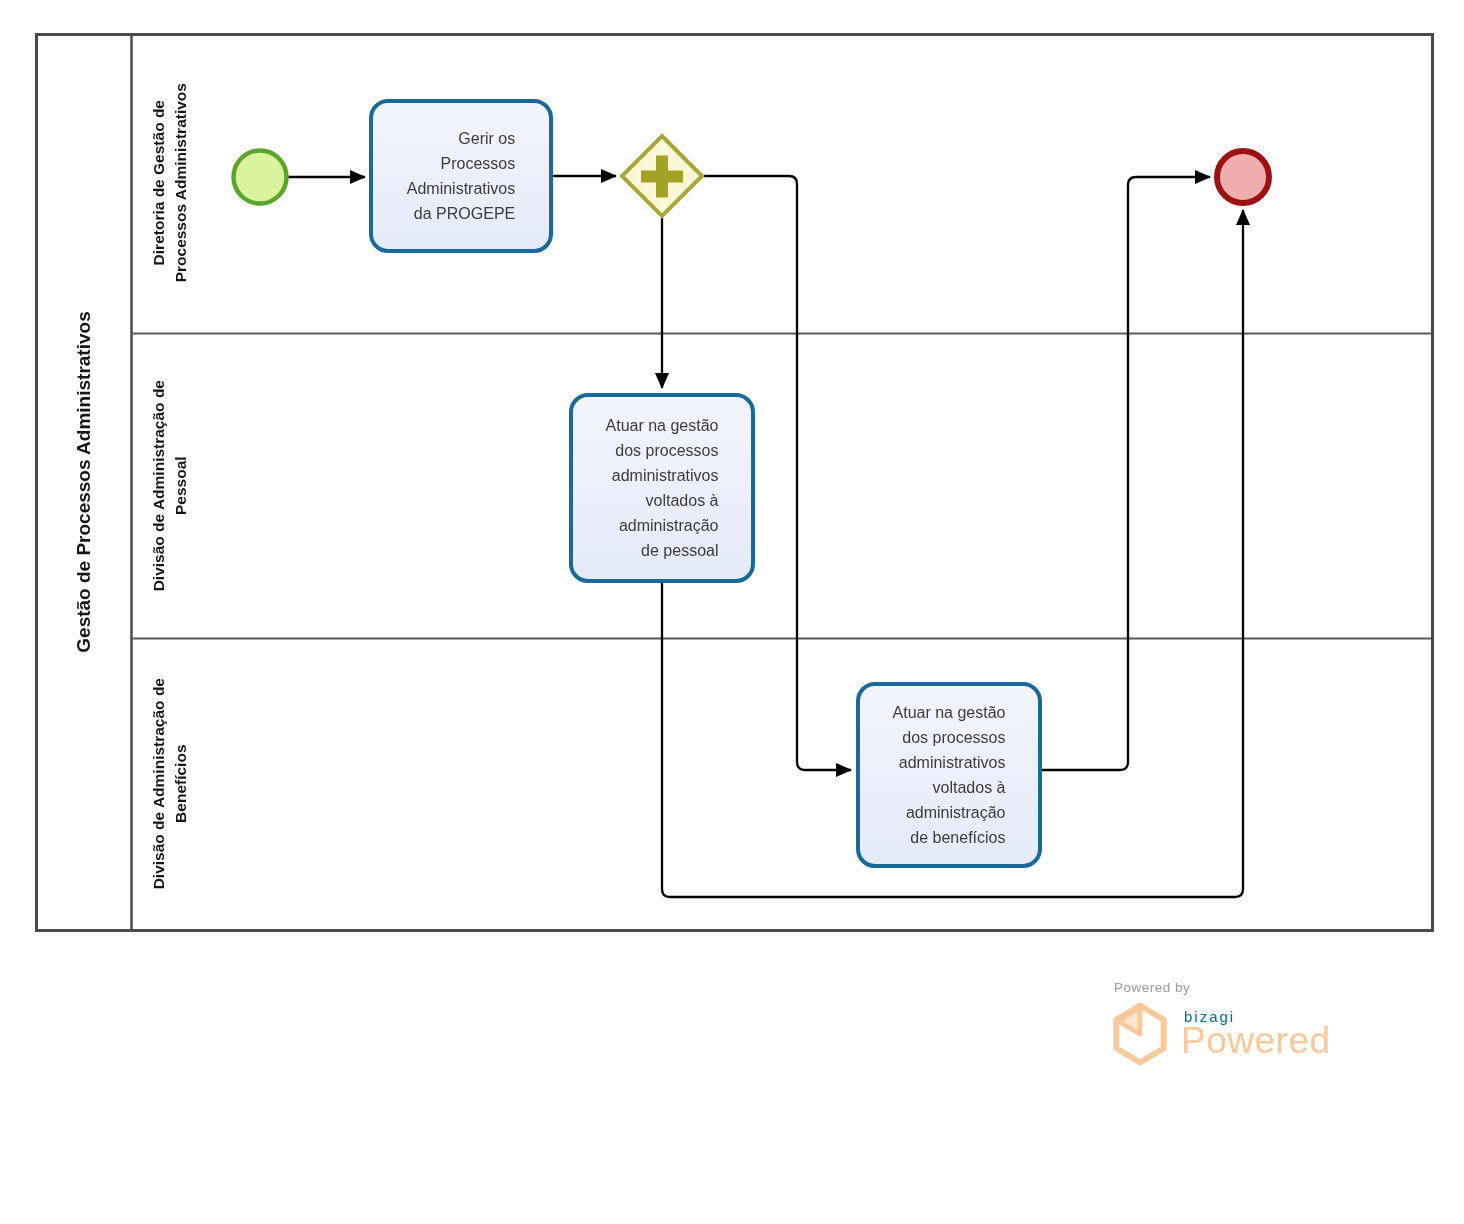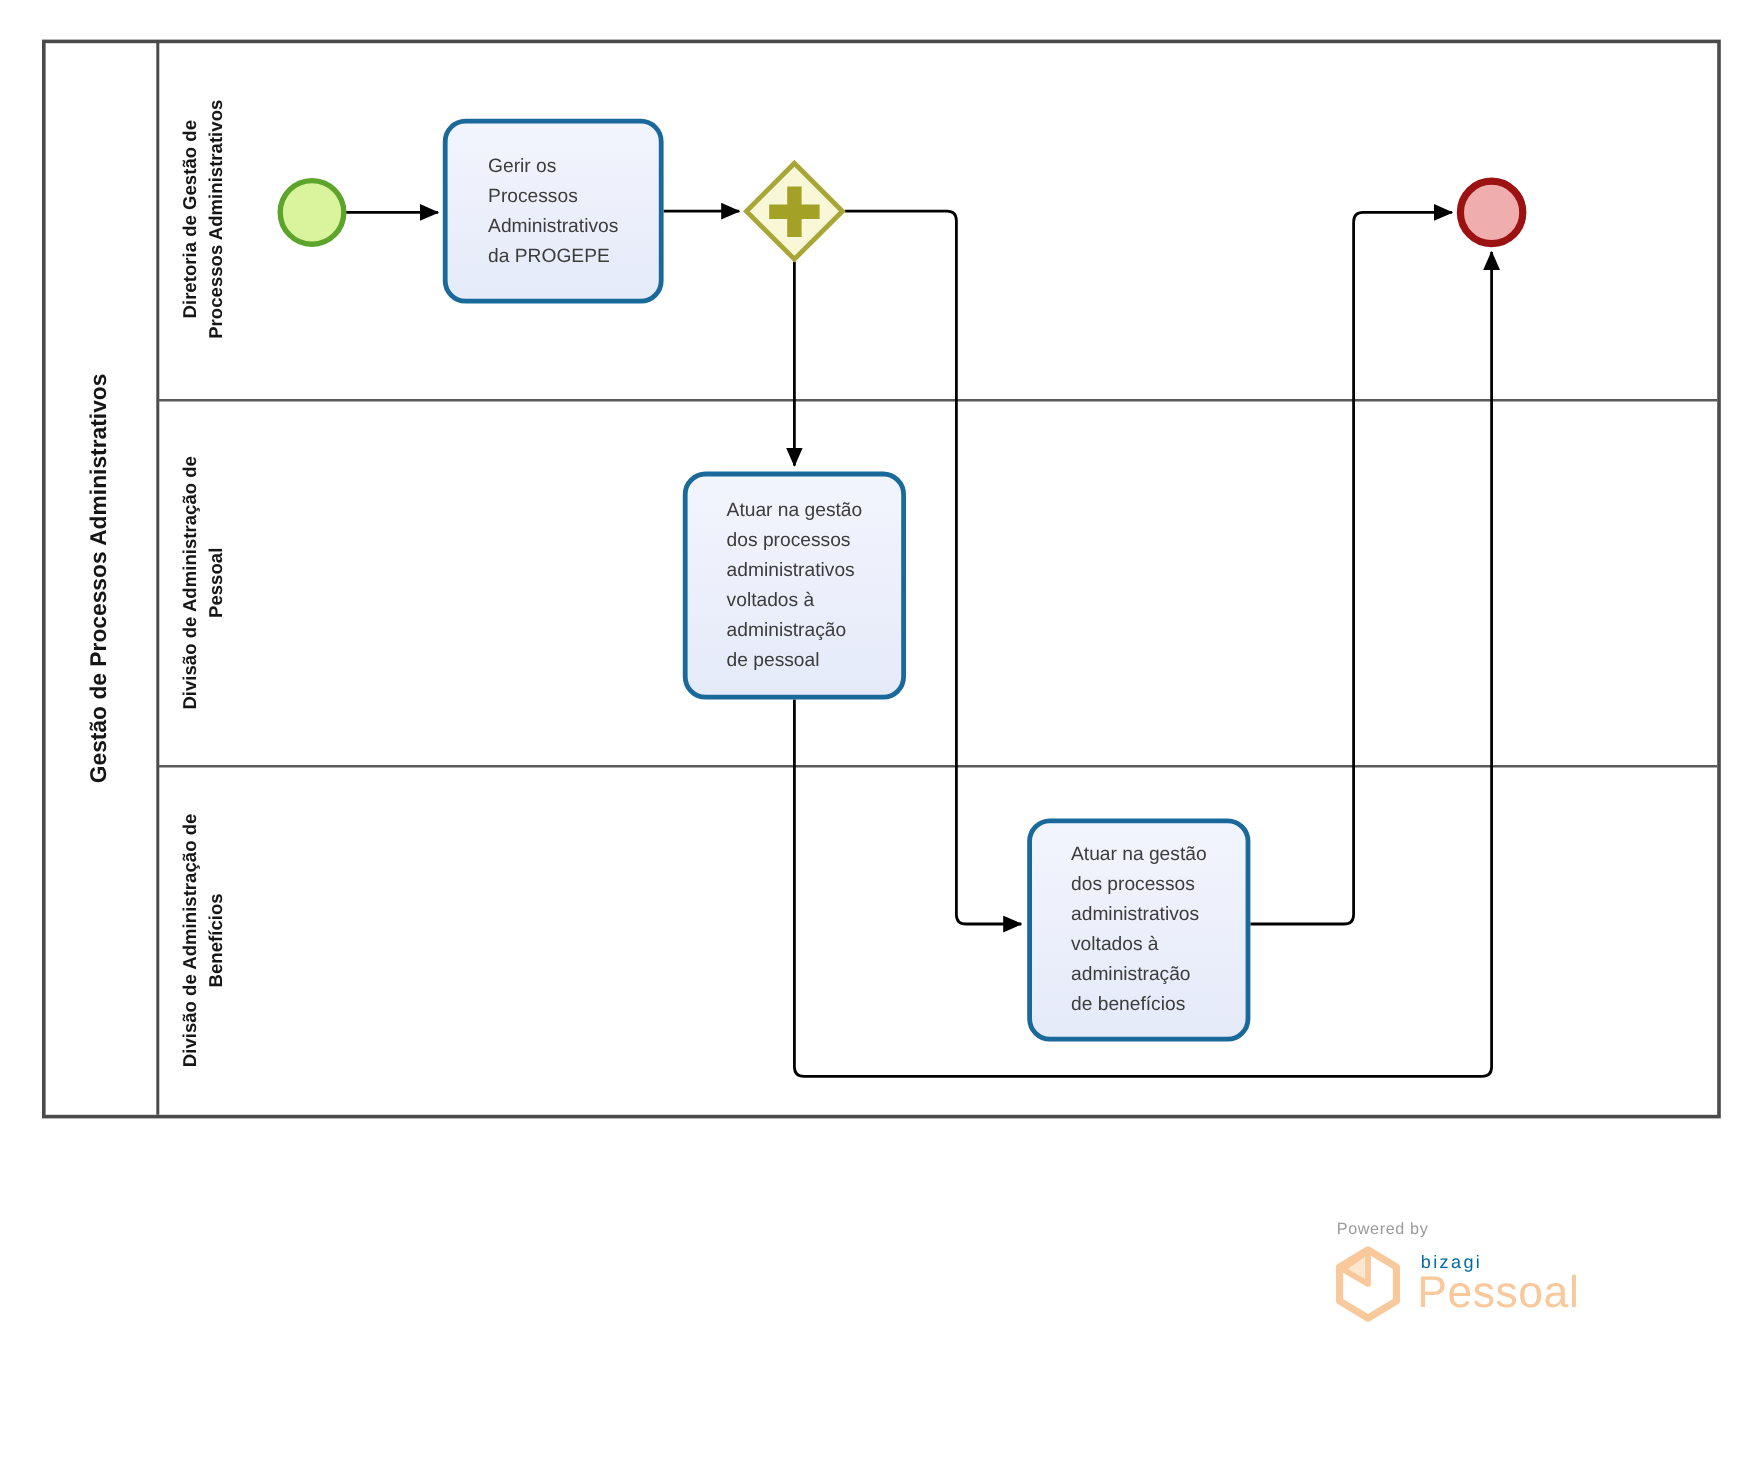--- a/index.html
+++ b/index.html
@@ -28,32 +28,32 @@
   .lane-label {
     transform:rotate(-90deg);
     white-space:pre-line;
     text-align:center;
     font-size:15.5px; font-weight:bold; color:#161616;
     line-height:1.4;
     width:max-content; flex:none;
   }
 
   .task-label {
-    text-align:left;
+    text-align:right;
     white-space:pre-line;
     font-size:16px; color:#3c3c3c;
     line-height:1.57;
     padding:4px;
     box-sizing:border-box;
   }
   .task-label-1 { left:371px; top:101px; width:180px; height:150px; }
   .task-label-2 { left:571px; top:395px; width:182px; height:186px; }
   .task-label-3 { left:858px; top:684px; width:182px; height:182px; }
 
-  .logo-block { position:absolute; left:1108px; top:1014px; width:280px; height:100px; }
+  .logo-block { position:absolute; left:1108px; top:978px; width:280px; height:100px; }
   .powered-by {
     position:absolute; left:6px; top:2px;
     font-size:13.5px; color:#9b9b9b; letter-spacing:0.5px;
   }
   .logo-hex { position:absolute; left:2px; top:24px; }
   .brand-word {
     position:absolute; left:76px; top:30px;
     font-size:15px; color:#0369a1; letter-spacing:2px;
   }
   .product-word {
@@ -136,16 +136,16 @@
 administração
 de benefícios</div>
 
   <div class="logo-block">
     <div class="powered-by">Powered by</div>
     <svg class="logo-hex" width="60" height="64" viewBox="0 0 48 54">
       <polygon points="24,3 44,15 44,39 24,51 4,39 4,15" fill="none" stroke="#F9C89B" stroke-width="5" stroke-linejoin="round"></polygon>
       <path d="M24 4 L24 27 L6 16.5 Z" fill="rgba(249,200,155,0.45)" stroke="#F9C89B" stroke-width="4" stroke-linejoin="round"></path>
     </svg>
     <div class="brand-word">bizagi</div>
-    <div class="product-word">Pessoal</div>
+    <div class="product-word">Powered</div>
   </div>
 
 </div>
 
 </body></html>

